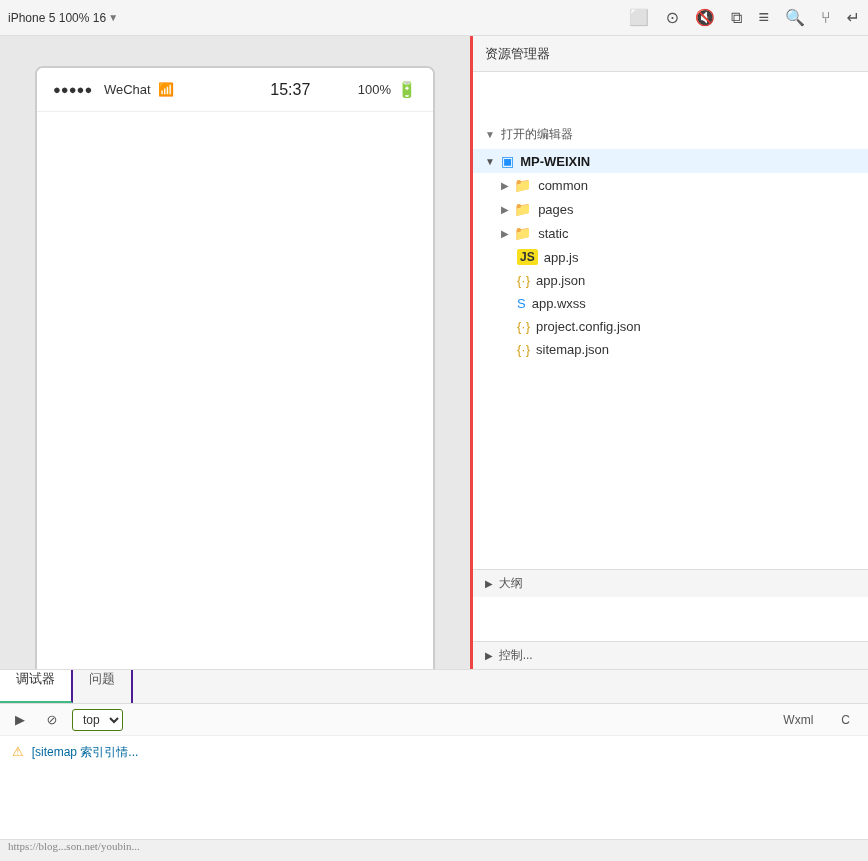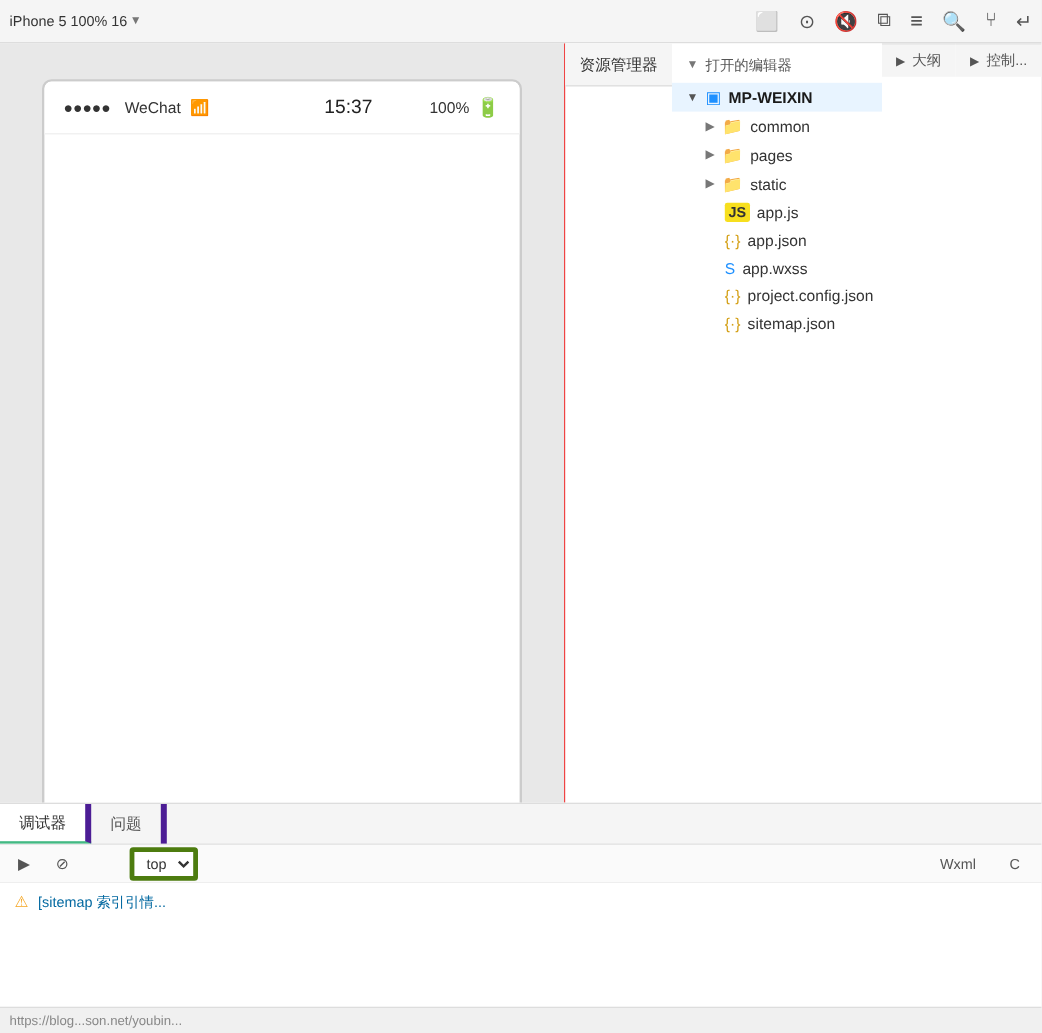--- a/index.html
+++ b/index.html
@@ -178,22 +178,24 @@
     .phone-hello-text {
       margin-top: 28px;
       font-size: 18px;
       color: #42b983;
     }
 
     
     .file-panel {
       flex: 1;
       background: #fff;
-      border-left: 1px solid #ef4444;
-      display: flex;
+      border-left: 3px solid #ef4444;
+      display: flex;
+      flex-direction: column;
+      gap: 44px;
     }
     .file-panel-header {
       height: 36px;
       background: #f5f5f5;
       border-bottom: 1px solid #ddd;
       display: flex;
       align-items: center;
       padding: 0 12px;
       font-size: 13px;
       color: #333;
@@ -270,25 +272,24 @@
       height: 34px;
       background: #f5f5f5;
       border-bottom: 1px solid #ddd;
       display: flex;
       align-items: center;
     }
     .bottom-tab {
       padding: 0 16px;
       height: 100%;
       display: flex;
-      align-items: center;
-      font-size: 13px;
-      color: #555;
-      cursor: pointer;
-      border-right: 5px solid #4c1d95;
+      font-size: 13px;
+      color: #555;
+      cursor: pointer;
+      border-right: 2px solid #4c1d95;
     }
     .bottom-tab.active {
       background: #fff;
       color: #333;
       font-weight: 500;
       border-bottom: 2px solid #42b983;
     }
     .bottom-sub-tabs {
       height: 32px;
       background: #fafafa;
@@ -315,26 +316,25 @@
       align-items: center;
       justify-content: center;
       font-size: 13px;
       color: #555;
       cursor: pointer;
       border-radius: 3px;
     }
     .dropdown-select {
       padding: 2px 6px;
       font-size: 12px;
-      border: 4px solid #4d7c0f;
+      border: 1px solid #4d7c0f;
       border-radius: 3px;
       color: #333;
       background: #fff;
       cursor: pointer;
-      margin-left: 36px;
     }
     .bottom-content {
       flex: 1;
       padding: 6px 12px;
       font-size: 12px;
       color: #555;
       overflow: auto;
       background: #fff;
     }
     .bottom-log-item {
@@ -351,24 +351,25 @@
       color: #0369a1;
       font-size: 12px;
     }
 
     
     .status-bar {
       height: 22px;
       background: #f0f0f0;
       border-top: 1px solid #ddd;
       display: flex;
-      align-items: center;
+      align-items: flex-start;
       padding: 0 8px;
       font-size: 11px;
       color: #888;
+      font-family: Liberation Serif, serif;
     }
     .status-bar-url {
       flex: 1;
     }
 
     
     .bottom-outline-row {
       height: 28px;
       background: #f5f5f5;
       border-top: 1px solid #ddd;

